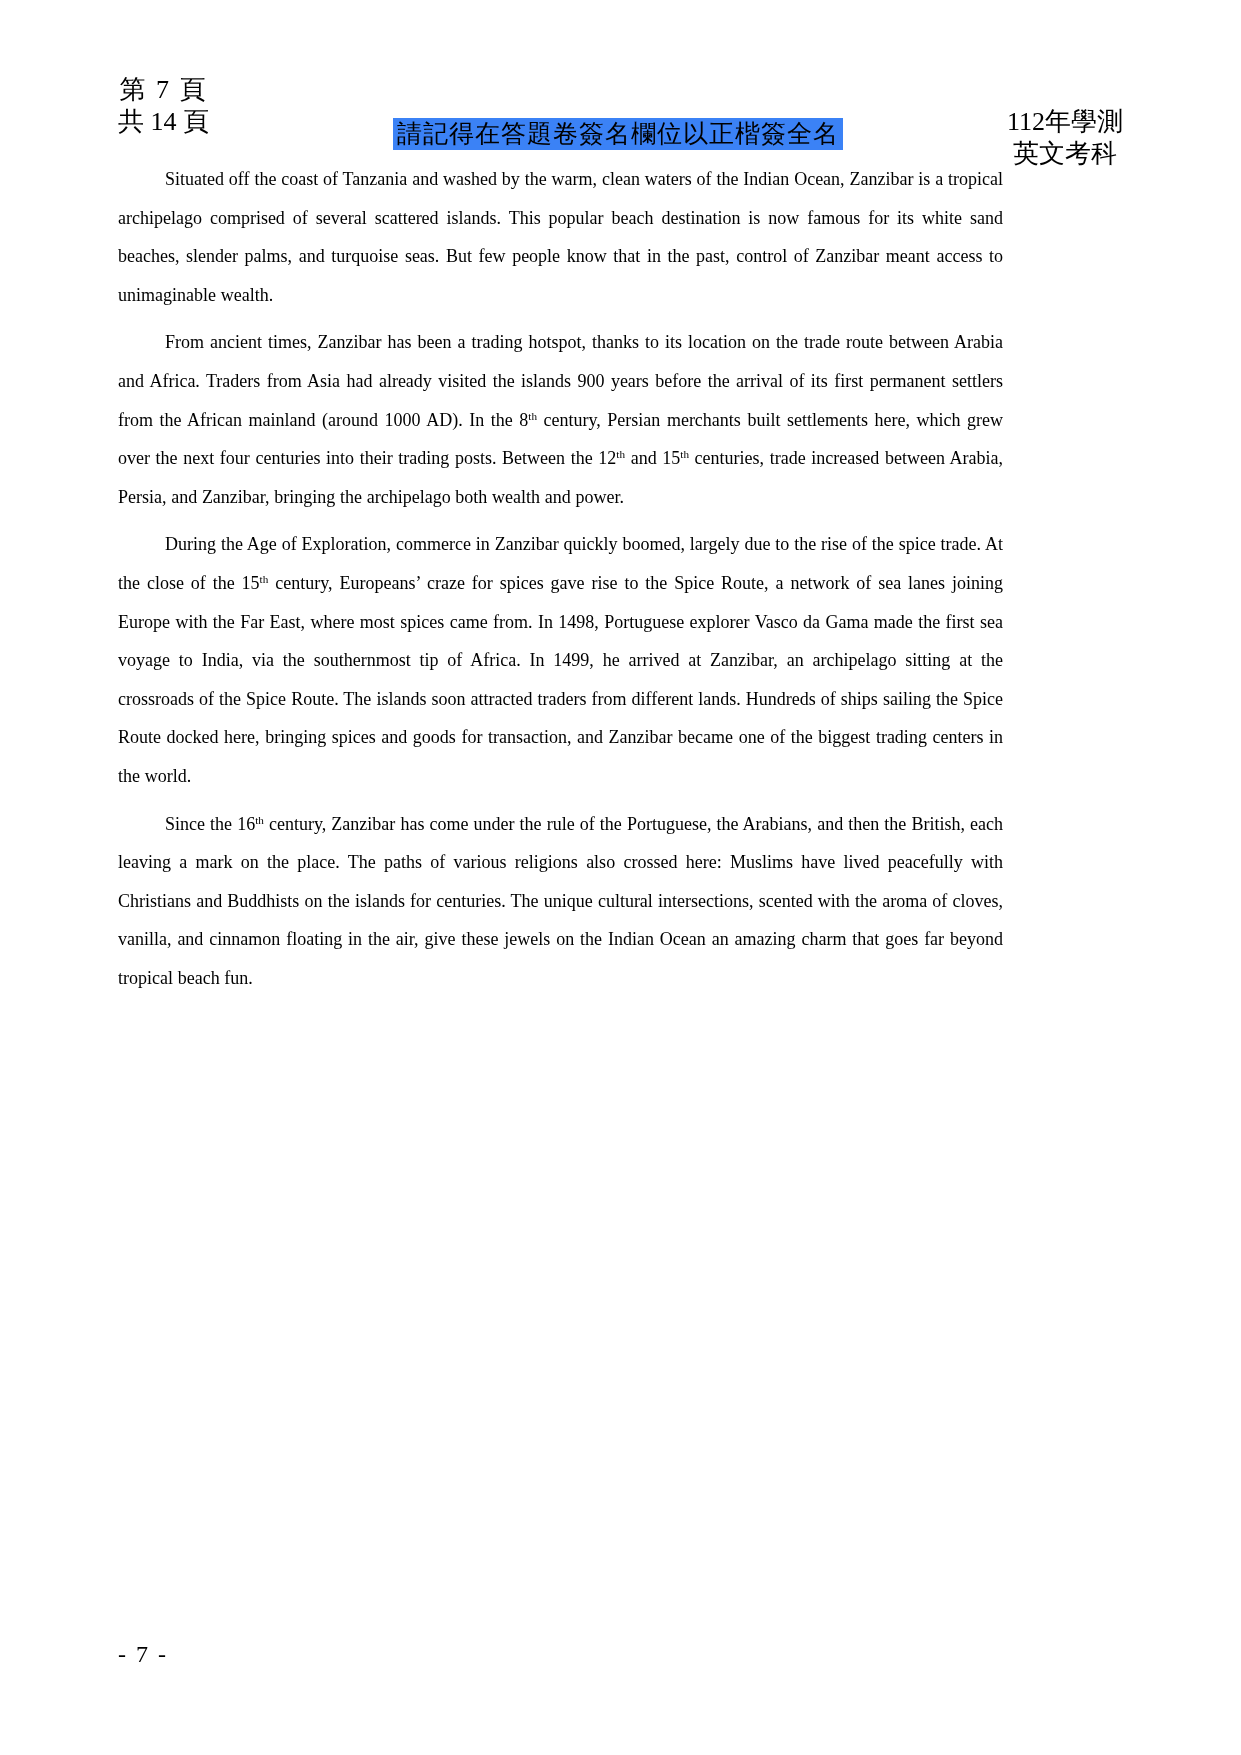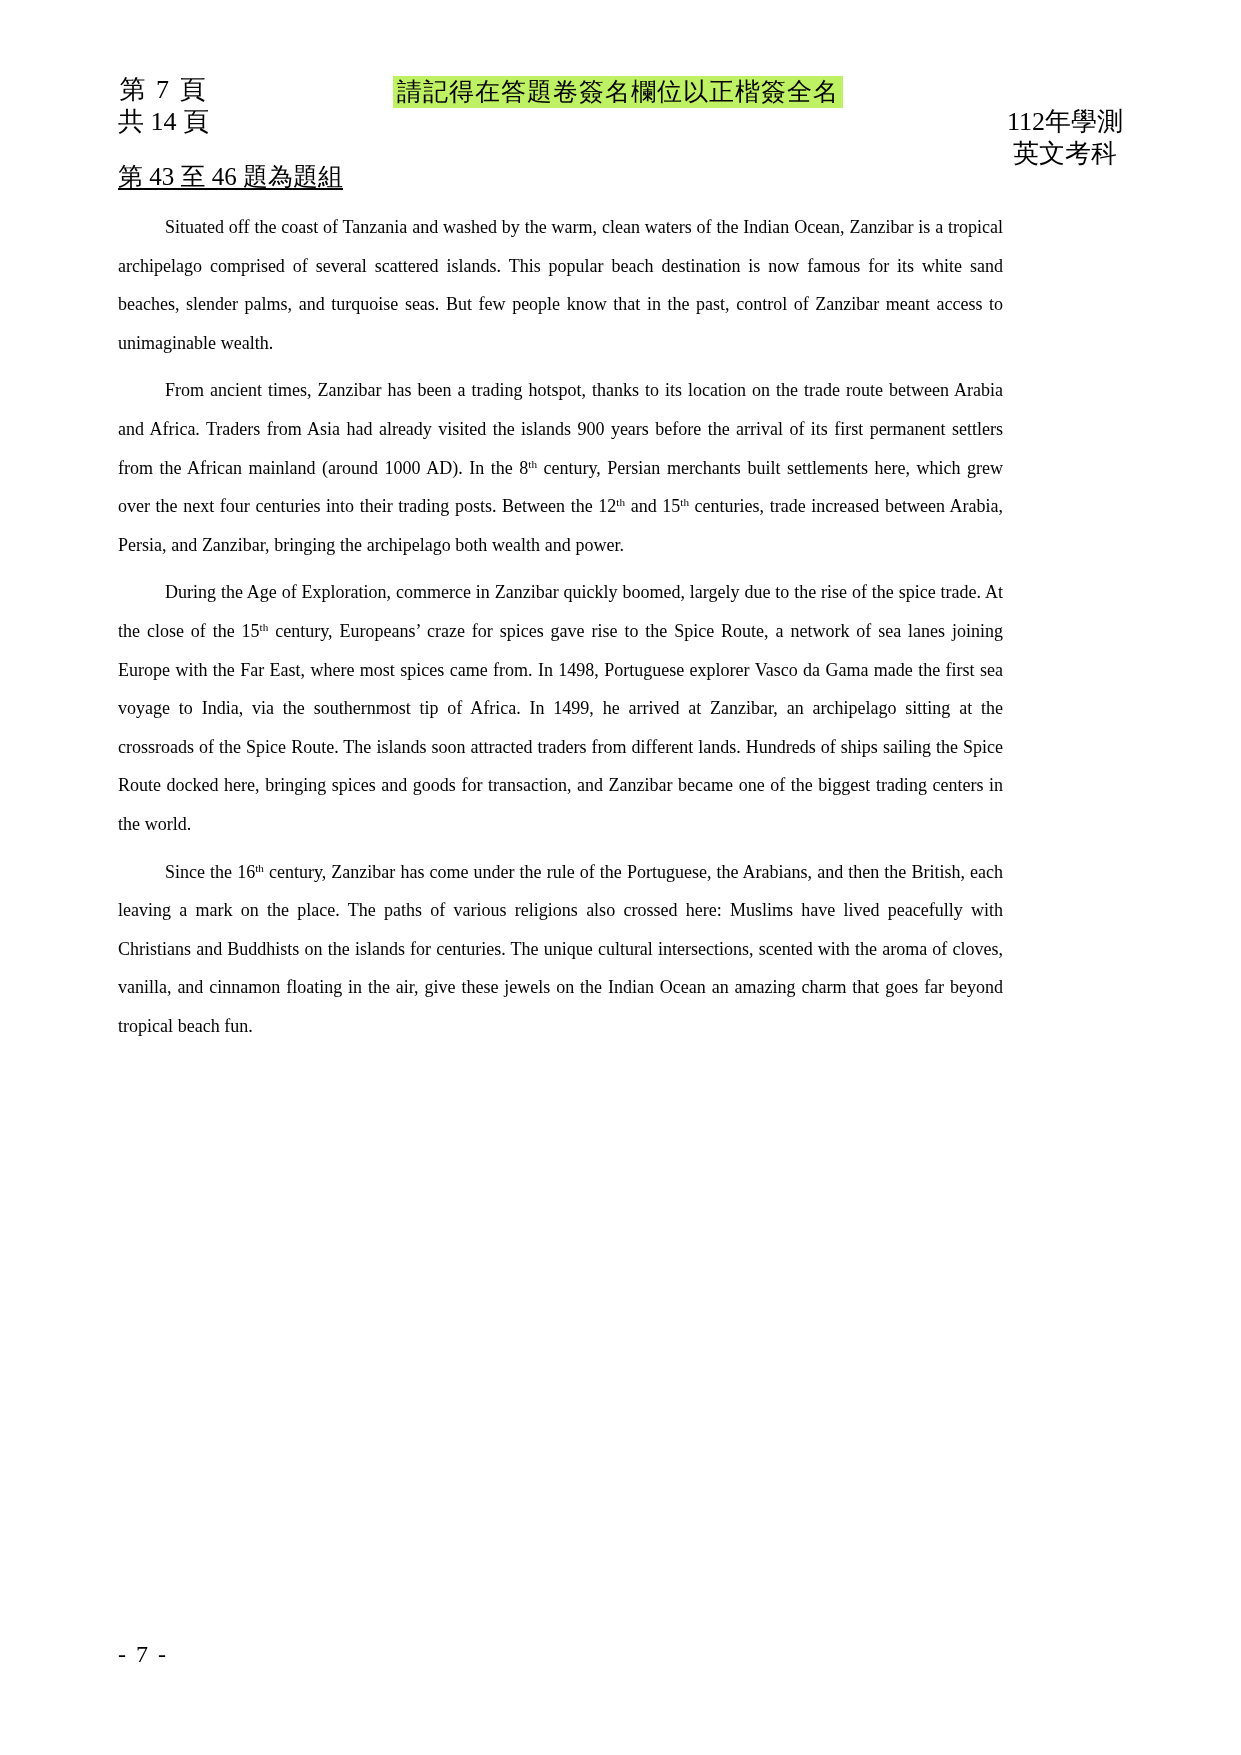--- a/index.html
+++ b/index.html
@@ -40,27 +40,28 @@
   .header-right .line { display: block; }
   .header-left .line-1 { letter-spacing: 2px; }
   .header-center {
     flex: 0 0 auto;
     padding-top: 2px;
     margin-left: 60px;
     margin-right: 40px;
   }
   .notice {
     display: inline-block;
-    background: #bef264;
+    background: #3b82f6;
     font-size: 25px;
     line-height: 30px;
     padding: 1px 4px;
     letter-spacing: 1px;
     font-family: "DejaVu Serif", "Liberation Serif", serif;
     white-space: nowrap;
+    margin-top: 42px;
   }
 
   
   .content {
     position: absolute;
     top: 160px;
     left: 118px;
     width: 885px;
   }
   .section-heading {
@@ -116,21 +117,20 @@
 
     <div class="header-col header-right">
       <span class="line">112年學測</span>
       <span class="line">英文考科</span>
     </div>
 
   </div>
 
   <div class="content">
 
-    <div class="section-heading">第 43 至 46 題為題組</div>
 
     <p class="para"><span>Situated off the coast of Tanzania and washed by the warm, clean waters of the Indian Ocean, Zanzibar is a tropical archipelago comprised of several scattered islands. This popular beach destination is now famous for its white sand beaches, slender palms, and turquoise seas. But few people know that in the past, control of Zanzibar meant access to unimaginable wealth.</span></p>
 
     <p class="para"><span>From ancient times, Zanzibar has been a trading hotspot, thanks to its location on the trade route between Arabia and Africa. Traders from Asia had already visited the islands 900 years before the arrival of its first permanent settlers from the African mainland (around 1000 AD). In the 8</span><sup>th</sup><span> century, Persian merchants built settlements here, which grew over the next four centuries into their trading posts. Between the 12</span><sup>th</sup><span> and 15</span><sup>th</sup><span> centuries, trade increased between Arabia, Persia, and Zanzibar, bringing the archipelago both wealth and power.</span></p>
 
     <p class="para"><span>During the Age of Exploration, commerce in Zanzibar quickly boomed, largely due to the rise of the spice trade. At the close of the 15</span><sup>th</sup><span> century, Europeans’ craze for spices gave rise to the Spice Route, a network of sea lanes joining Europe with the Far East, where most spices came from. In 1498, Portuguese explorer Vasco da Gama made the first sea voyage to India, via the southernmost tip of Africa. In 1499, he arrived at Zanzibar, an archipelago sitting at the crossroads of the Spice Route. The islands soon attracted traders from different lands. Hundreds of ships sailing the Spice Route docked here, bringing spices and goods for transaction, and Zanzibar became one of the biggest trading centers in the world.</span></p>
 
     <p class="para"><span>Since the 16</span><sup>th</sup><span> century, Zanzibar has come under the rule of the Portuguese, the Arabians, and then the British, each leaving a mark on the place. The paths of various religions also crossed here: Muslims have lived peacefully with Christians and Buddhists on the islands for centuries. The unique cultural intersections, scented with the aroma of cloves, vanilla, and cinnamon floating in the air, give these jewels on the Indian Ocean an amazing charm that goes far beyond tropical beach fun.</span></p>
 
   </div>

